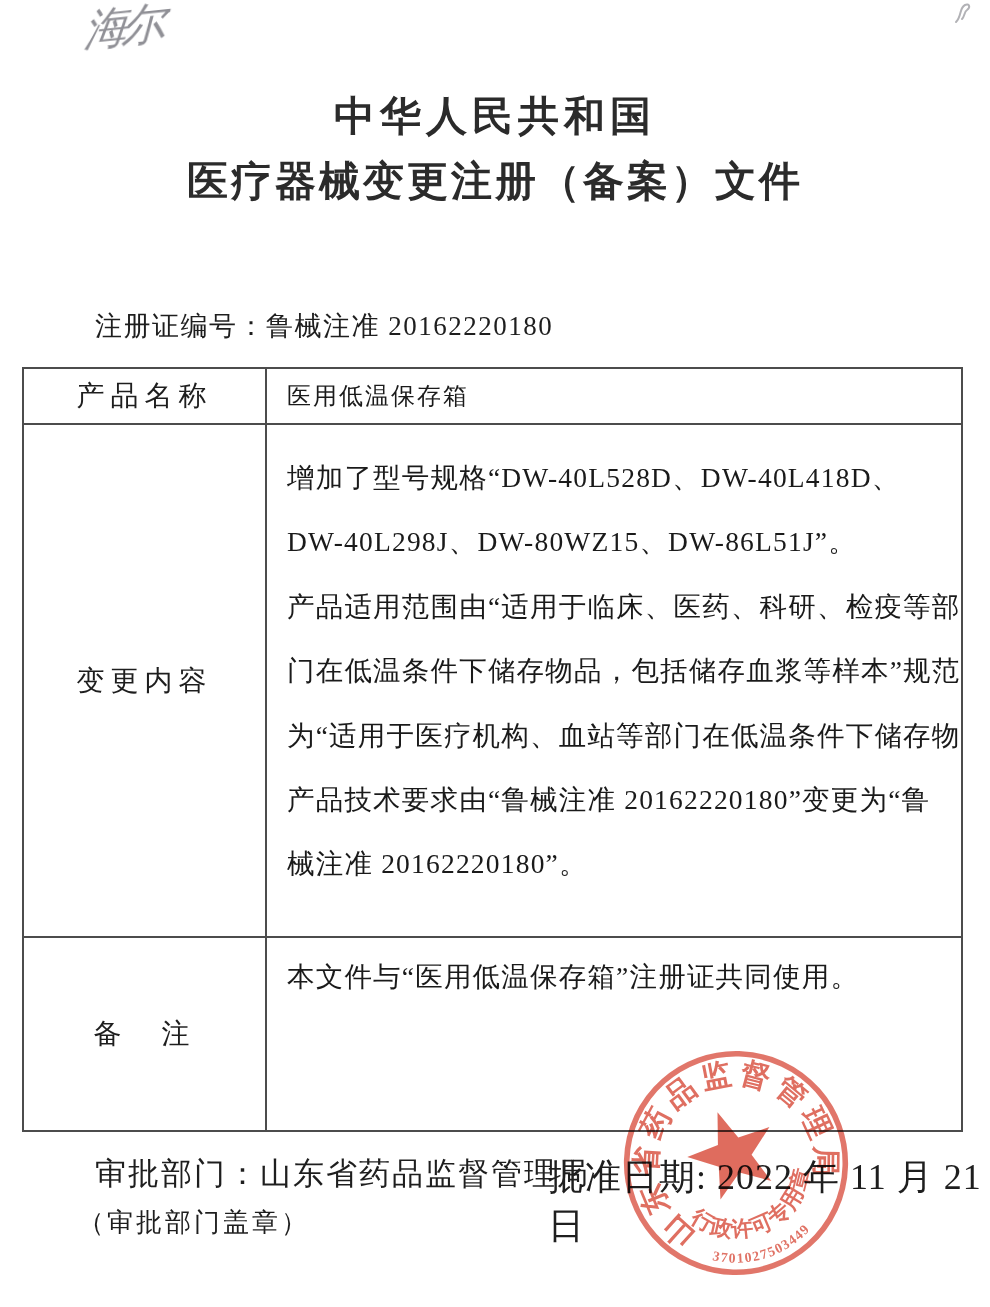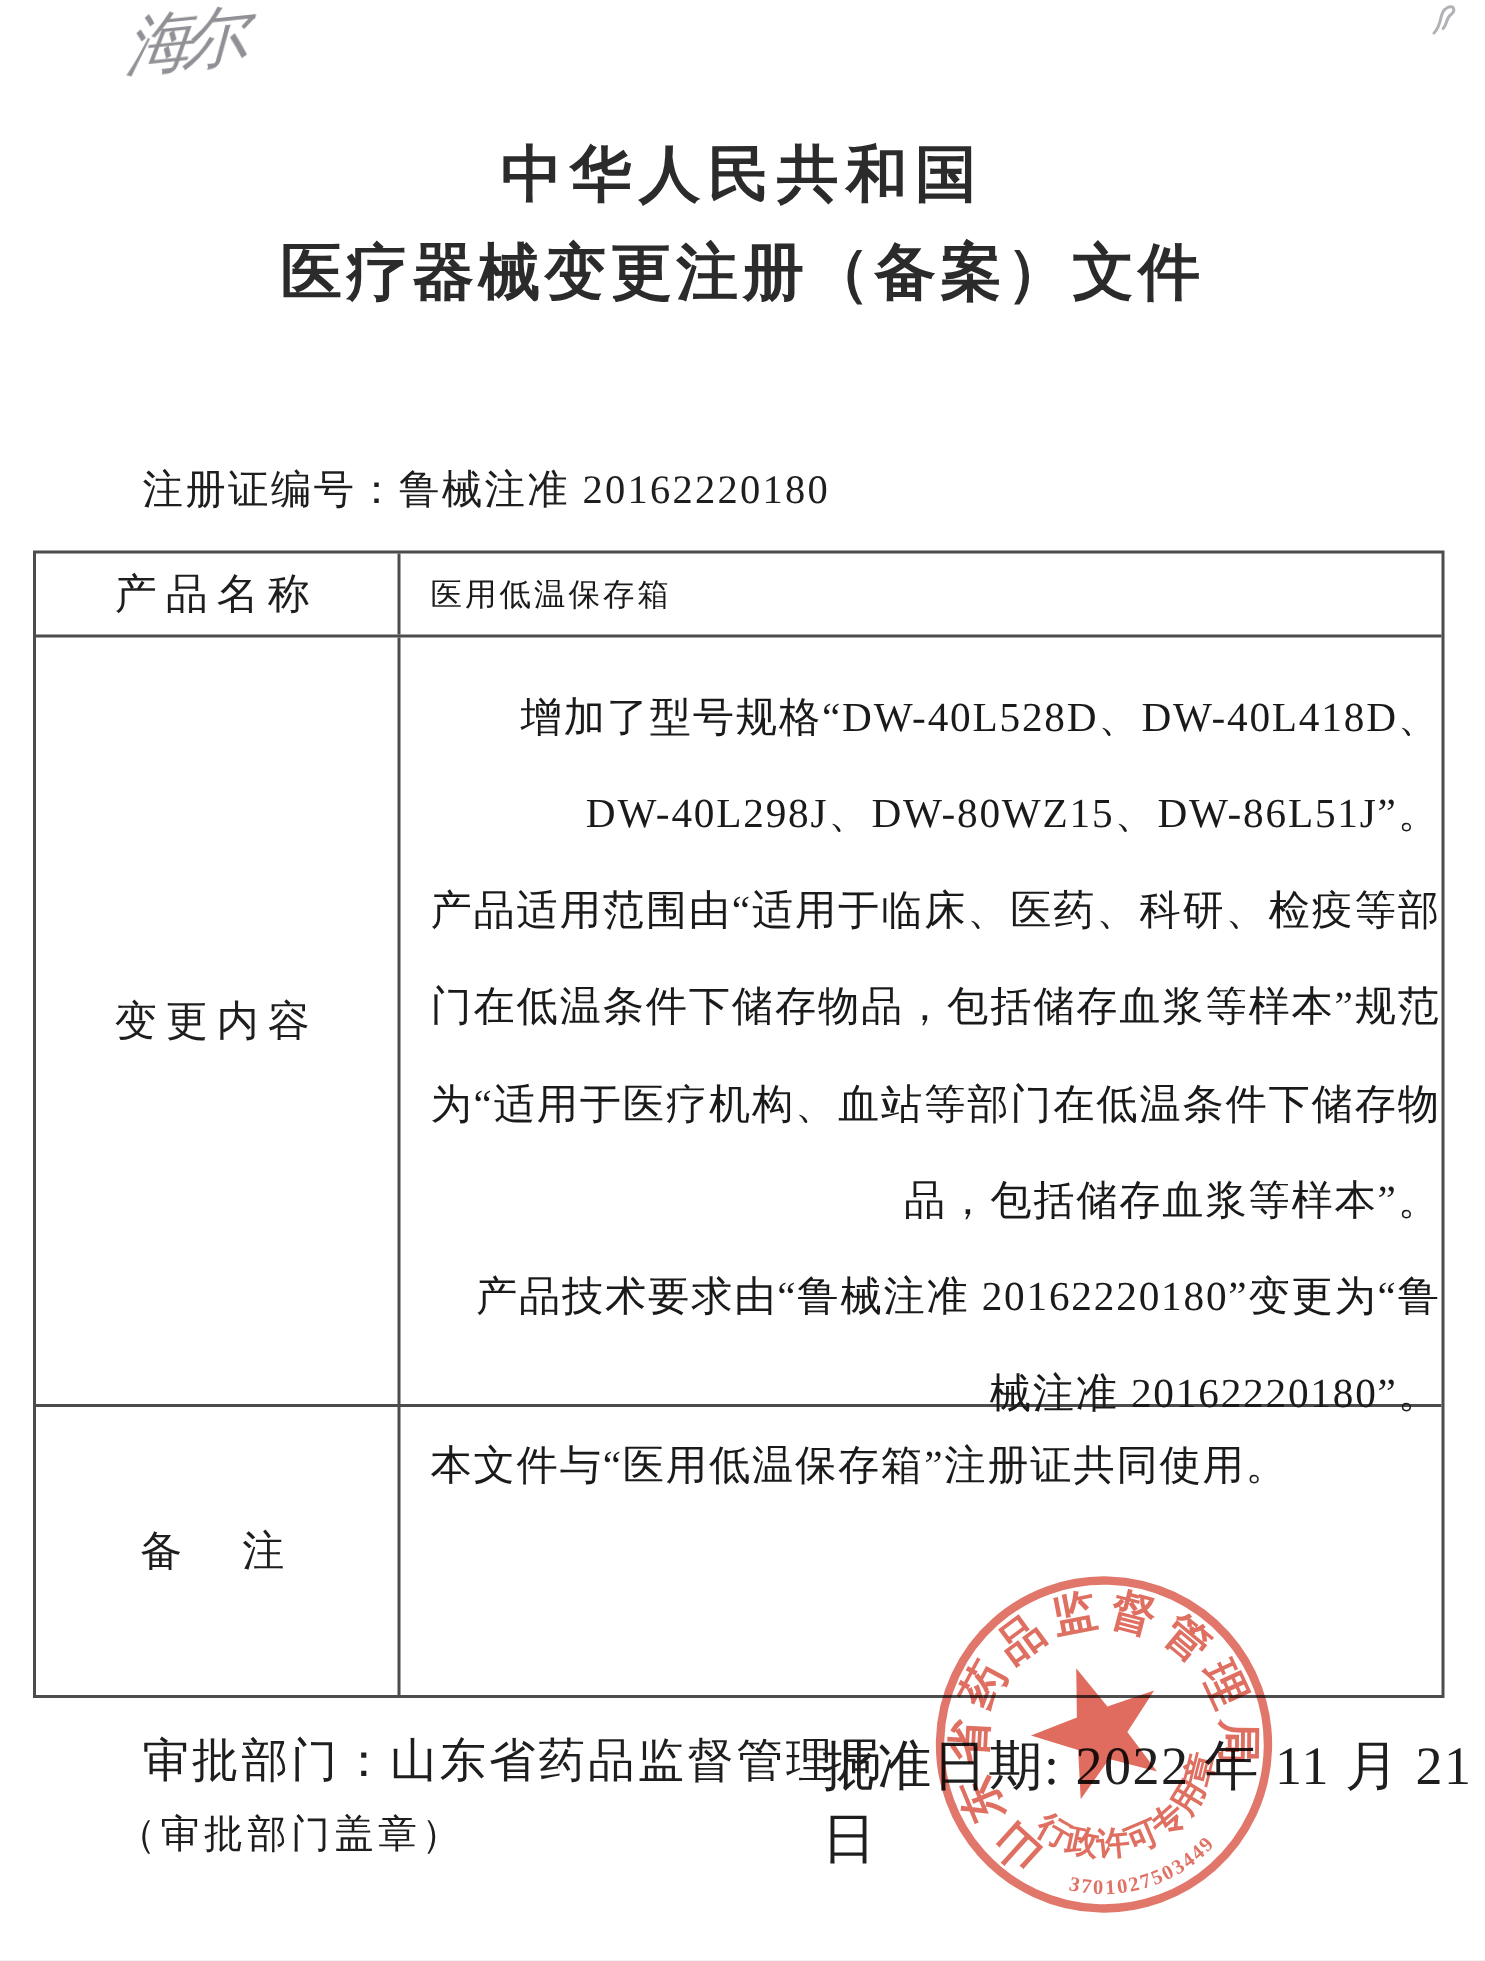--- a/index.html
+++ b/index.html
@@ -30,23 +30,23 @@
   }
   .trow{display:flex;box-sizing:border-box;}
   .trow + .trow{border-top:2px solid #4c4c4c;}
   .tlabel{
     width:243px;flex:0 0 243px;border-right:2px solid #4c4c4c;box-sizing:border-box;
     display:flex;align-items:center;justify-content:center;
     font-size:28px;letter-spacing:6px;color:#1e1e1e;
   }
   .tcontent{flex:1;box-sizing:border-box;padding-left:20px;padding-right:8px;color:#1a1a1a;}
   .row-product{height:54px;}
-  .row-product .tcontent{display:flex;align-items:center;font-size:21px;letter-spacing:2px;}
+  .row-product .tcontent{display:flex;align-items:center;font-size:24px;letter-spacing:2px;}
   .row-changes{height:513px;}
-  .row-changes .tcontent{padding-top:21px;text-align:right;}
+  .row-changes .tcontent{padding-top:21px;}
   .cline{font-size:27.5px;line-height:64.4px;letter-spacing:1.2px;white-space:nowrap;}
   .row-remark{height:194px;}
   .row-remark .tcontent{padding-top:16px;}
   .remark-line{font-size:27.5px;line-height:46px;letter-spacing:1.2px;}
   
   .dept-line{position:absolute;left:95px;top:1153px;font-size:31px;letter-spacing:2px;color:#1e1e1e;}
   .date-line{position:absolute;left:548px;top:1153px;font-size:36px;letter-spacing:1px;color:#1e1e1e;}
   .seal-note{position:absolute;left:78px;top:1205px;font-size:26px;letter-spacing:3px;color:#1e1e1e;}
   
   .stamp{
@@ -81,21 +81,20 @@
     </div>
 
     <div class="trow row-changes">
       <div class="tlabel">变更内容</div>
       <div class="tcontent">
         <div class="cline">增加了型号规格“DW-40L528D、DW-40L418D、</div>
         <div class="cline">DW-40L298J、DW-80WZ15、DW-86L51J”。</div>
         <div class="cline">产品适用范围由“适用于临床、医药、科研、检疫等部</div>
         <div class="cline">门在低温条件下储存物品，包括储存血浆等样本”规范</div>
         <div class="cline">为“适用于医疗机构、血站等部门在低温条件下储存物</div>
-        <div class="cline">品，包括储存血浆等样本”。</div>
         <div class="cline">产品技术要求由“鲁械注准 20162220180”变更为“鲁</div>
         <div class="cline">械注准 20162220180”。</div>
       </div>
     </div>
 
     <div class="trow row-remark">
       <div class="tlabel">备　注</div>
       <div class="tcontent">
         <div class="remark-line">本文件与“医用低温保存箱”注册证共同使用。</div>
       </div>

